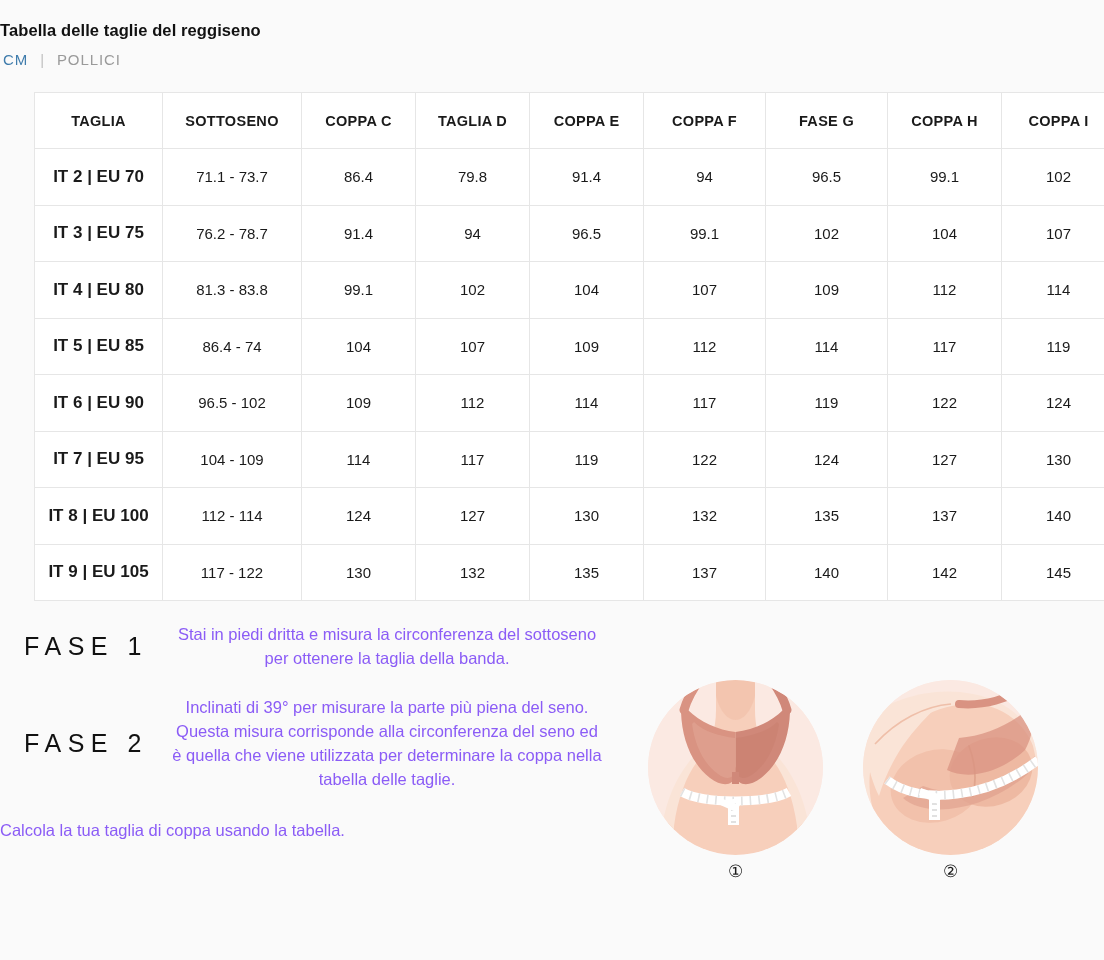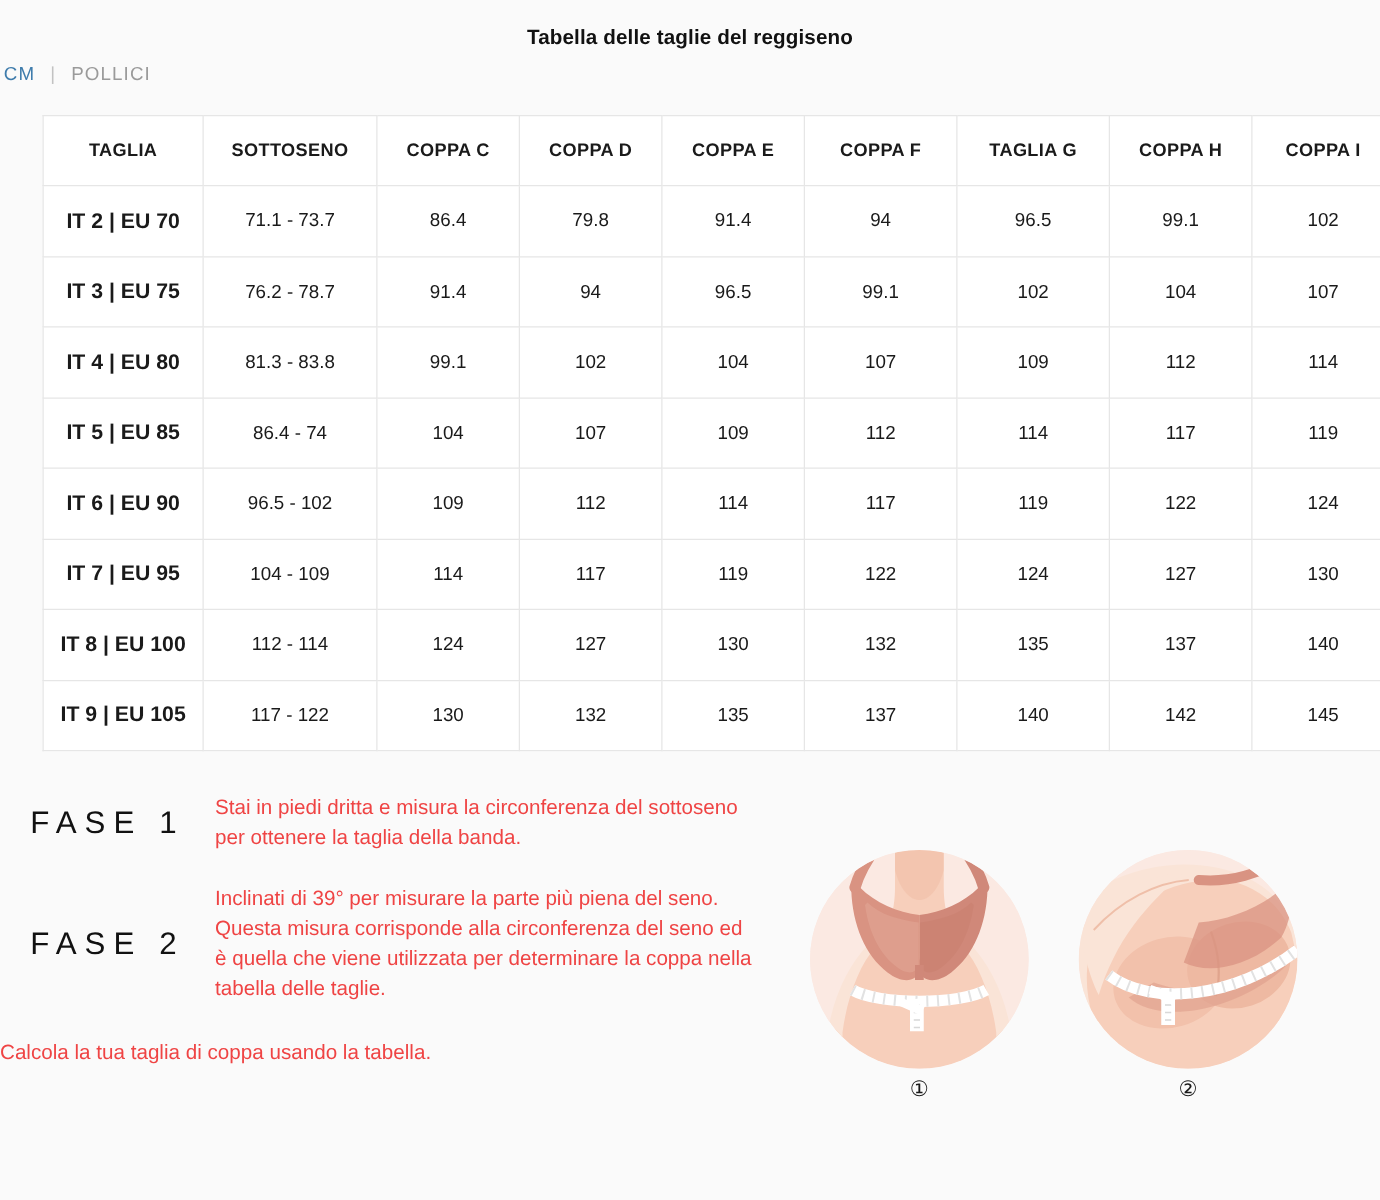--- a/index.html
+++ b/index.html
@@ -12,21 +12,21 @@
 
   body {
     background: #fafafa;
     font-family: "Liberation Sans", sans-serif;
     color: #111;
     position: relative;
   }
 
   
   .page-title {
-    text-align: center;
+    text-align: left;
     font-size: 16.5px;
     font-weight: bold;
     color: #111;
     padding-top: 21px;
     letter-spacing: 0.1px;
   }
 
   .unit-toggle {
     margin-top: 11px;
     font-size: 15px;
@@ -100,40 +100,41 @@
     left: 0;
     top: 622px;
     width: 640px;
   }
 
   .step-row {
     display: flex;
     align-items: center;
     margin-bottom: 6px;
   }
-  .step-row.s1 { margin-top: 12px; }
+  .step-row.s1 { }
   .step-row.s2 { margin-top: 24px; }
   .step-row.s3 { margin-top: 26px; }
 
   .step-label {
     width: 172px;
     flex: 0 0 172px;
     text-align: center;
     font-size: 25px;
     letter-spacing: 6.5px;
     font-weight: 400;
     color: #111;
     white-space: nowrap;
   }
 
   .step-text {
     font-size: 16.5px;
     line-height: 1.47;
-    color: #ef4444;
+    color: #8b5cf6;
     max-width: 430px;
+    text-align: center;
   }
 
   
   .illustrations {
     position: absolute;
     left: 648px;
     top: 680px;
     width: 400px;
   }
   .illo-row { display: flex; gap: 40px; }
@@ -176,24 +177,24 @@
       <col class="c-cup-w">
         <col class="c-cup-w">
         <col class="c-cup">
         <col class="c-cup">
     </colgroup>
     <thead>
       <tr>
         <th>TAGLIA</th>
         <th>SOTTOSENO</th>
         <th>COPPA C</th>
-        <th>COPPA D</th>
+        <th>TAGLIA D</th>
         <th>COPPA E</th>
         <th>COPPA F</th>
-        <th>TAGLIA G</th>
+        <th>FASE G</th>
         <th>COPPA H</th>
         <th>COPPA I</th>
       </tr>
     </thead>
     <tbody>
       <tr>
         <td class="size-label">IT 2 | EU 70</td>
         <td>71.1 - 73.7</td>
         <td>86.4</td>
         <td>79.8</td>

